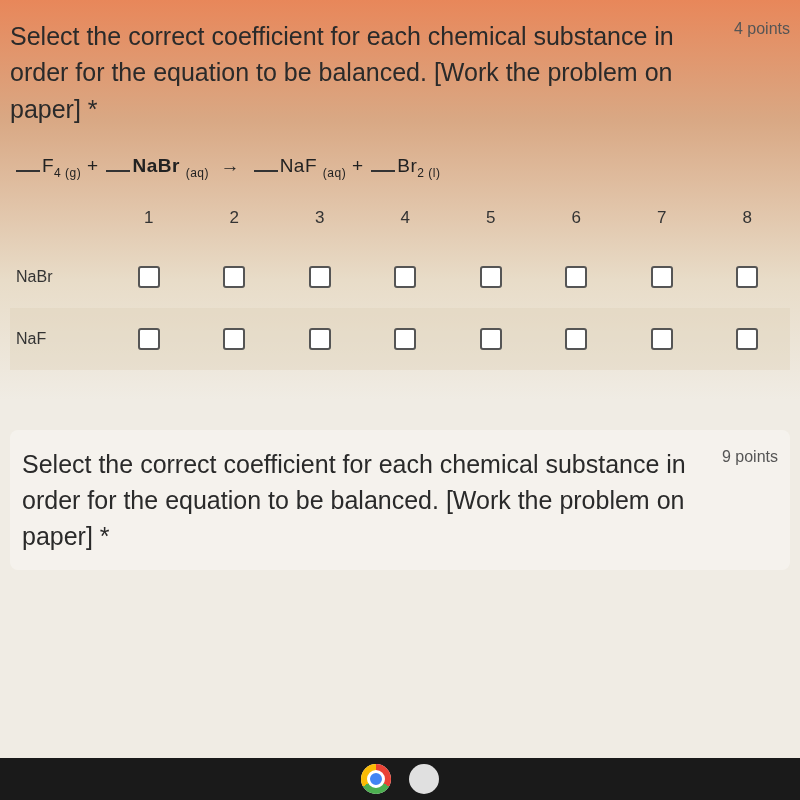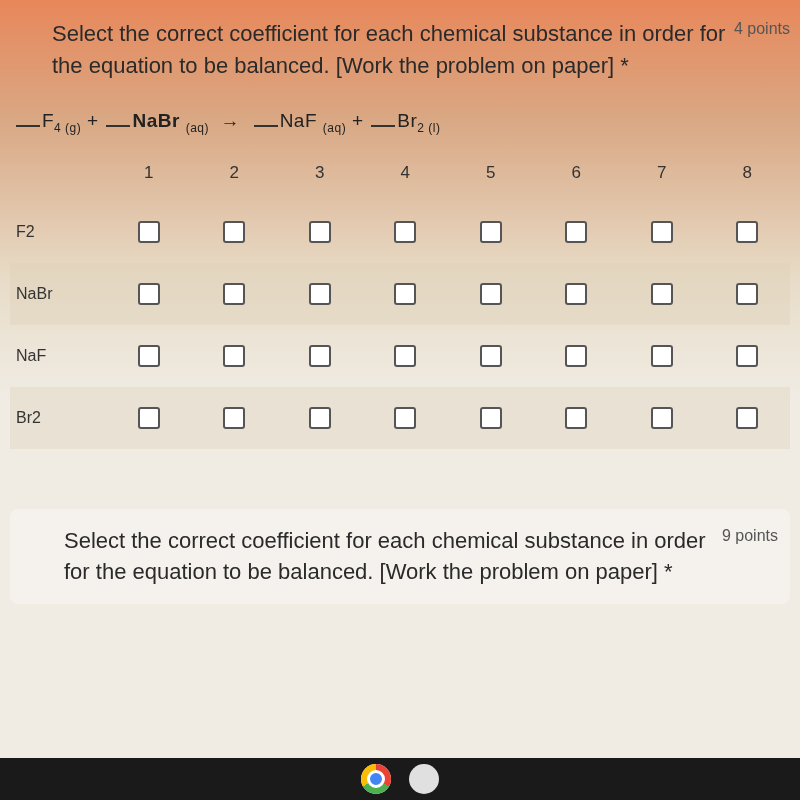--- a/index.html
+++ b/index.html
@@ -14,25 +14,24 @@
   .card {
     background: transparent;
     padding: 18px 10px 10px 10px;
   }
   .question-row {
     display: flex;
     align-items: flex-start;
     gap: 8px;
   }
   .question-text {
-    font-size: 22px;
+    font-size: 25px;
     color: #2a2a2a;
     line-height: 1.45;
     flex: 1;
-    margin-left: 42px;
   }
   .points {
     font-size: 16px;
     color: #555;
     white-space: nowrap;
     margin-top: 2px;
   }
   .equation {
     margin: 28px 0 18px 4px;
     font-size: 19px;
@@ -166,47 +165,20 @@
       <div class="colnum">1</div>
       <div class="colnum">2</div>
       <div class="colnum">3</div>
       <div class="colnum">4</div>
       <div class="colnum">5</div>
       <div class="colnum">6</div>
       <div class="colnum">7</div>
       <div class="colnum">8</div>
     </div>
 
-    <div class="coef-row">
-      <div class="rowlabel">F2</div>
-      <div class="cell">
-          <div class="checkbox"></div>
-        </div>
-      <div class="cell">
-          <div class="checkbox"></div>
-        </div>
-      <div class="cell">
-          <div class="checkbox"></div>
-        </div>
-      <div class="cell">
-          <div class="checkbox"></div>
-        </div>
-      <div class="cell">
-          <div class="checkbox"></div>
-        </div>
-      <div class="cell">
-          <div class="checkbox"></div>
-        </div>
-      <div class="cell">
-          <div class="checkbox"></div>
-        </div>
-      <div class="cell">
-          <div class="checkbox"></div>
-        </div>
-    </div>
 
     <div class="coef-row">
       <div class="rowlabel">NaBr</div>
       <div class="cell">
           <div class="checkbox"></div>
         </div>
       <div class="cell">
           <div class="checkbox"></div>
         </div>
       <div class="cell">
@@ -250,47 +222,20 @@
           <div class="checkbox"></div>
         </div>
       <div class="cell">
           <div class="checkbox"></div>
         </div>
       <div class="cell">
           <div class="checkbox"></div>
         </div>
     </div>
 
-    <div class="coef-row">
-      <div class="rowlabel">Br2</div>
-      <div class="cell">
-          <div class="checkbox"></div>
-        </div>
-      <div class="cell">
-          <div class="checkbox"></div>
-        </div>
-      <div class="cell">
-          <div class="checkbox"></div>
-        </div>
-      <div class="cell">
-          <div class="checkbox"></div>
-        </div>
-      <div class="cell">
-          <div class="checkbox"></div>
-        </div>
-      <div class="cell">
-          <div class="checkbox"></div>
-        </div>
-      <div class="cell">
-          <div class="checkbox"></div>
-        </div>
-      <div class="cell">
-          <div class="checkbox"></div>
-        </div>
-    </div>
   </div>
 
   <div class="second-card">
     <div class="question-row">
       <div class="question-text">Select the correct coefficient for each chemical substance in order for the equation to be balanced. [Work the problem on paper] *</div>
       <div class="points">9 points</div>
     </div>
   </div>
 </div>
 

